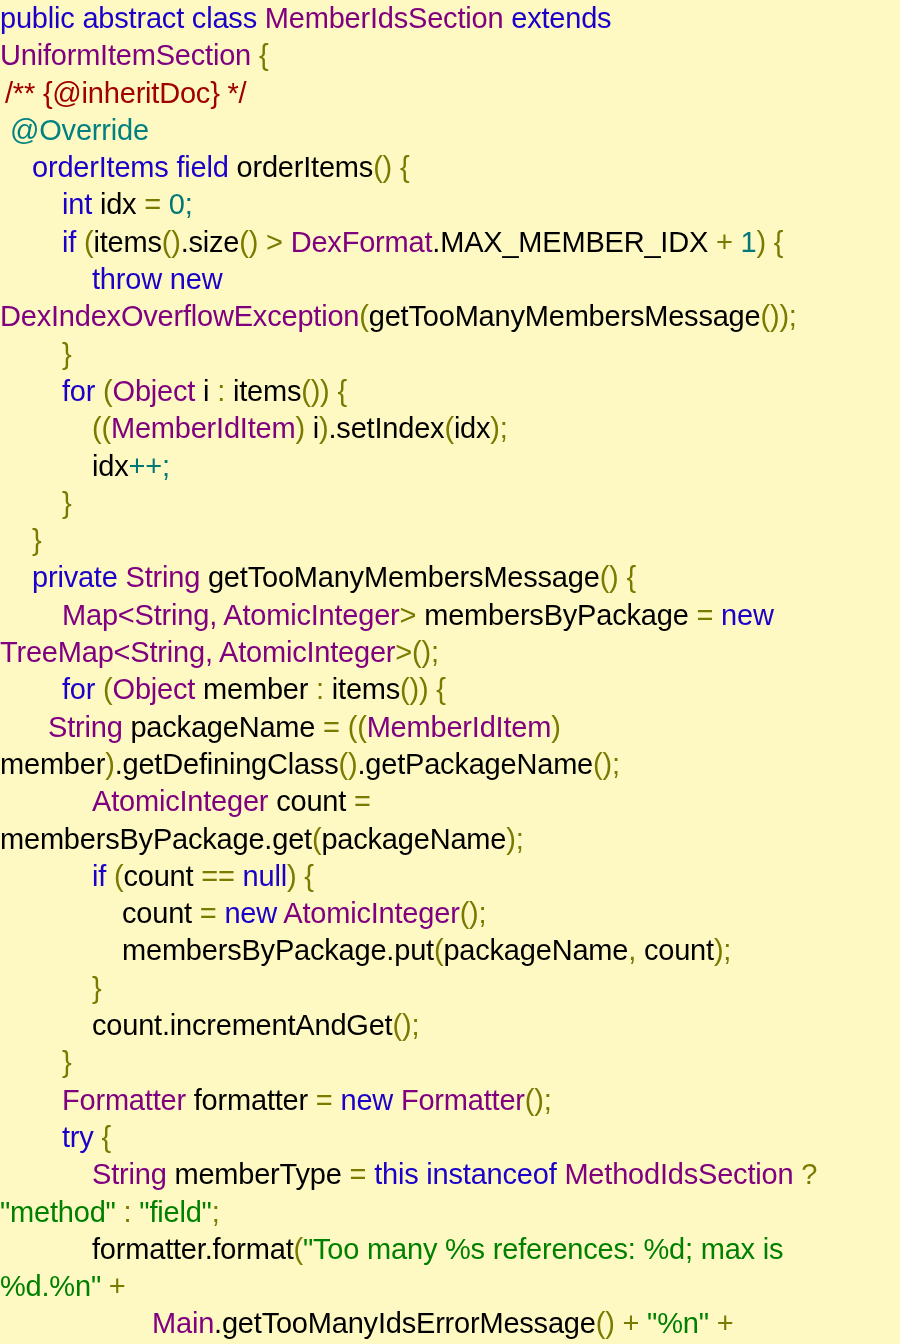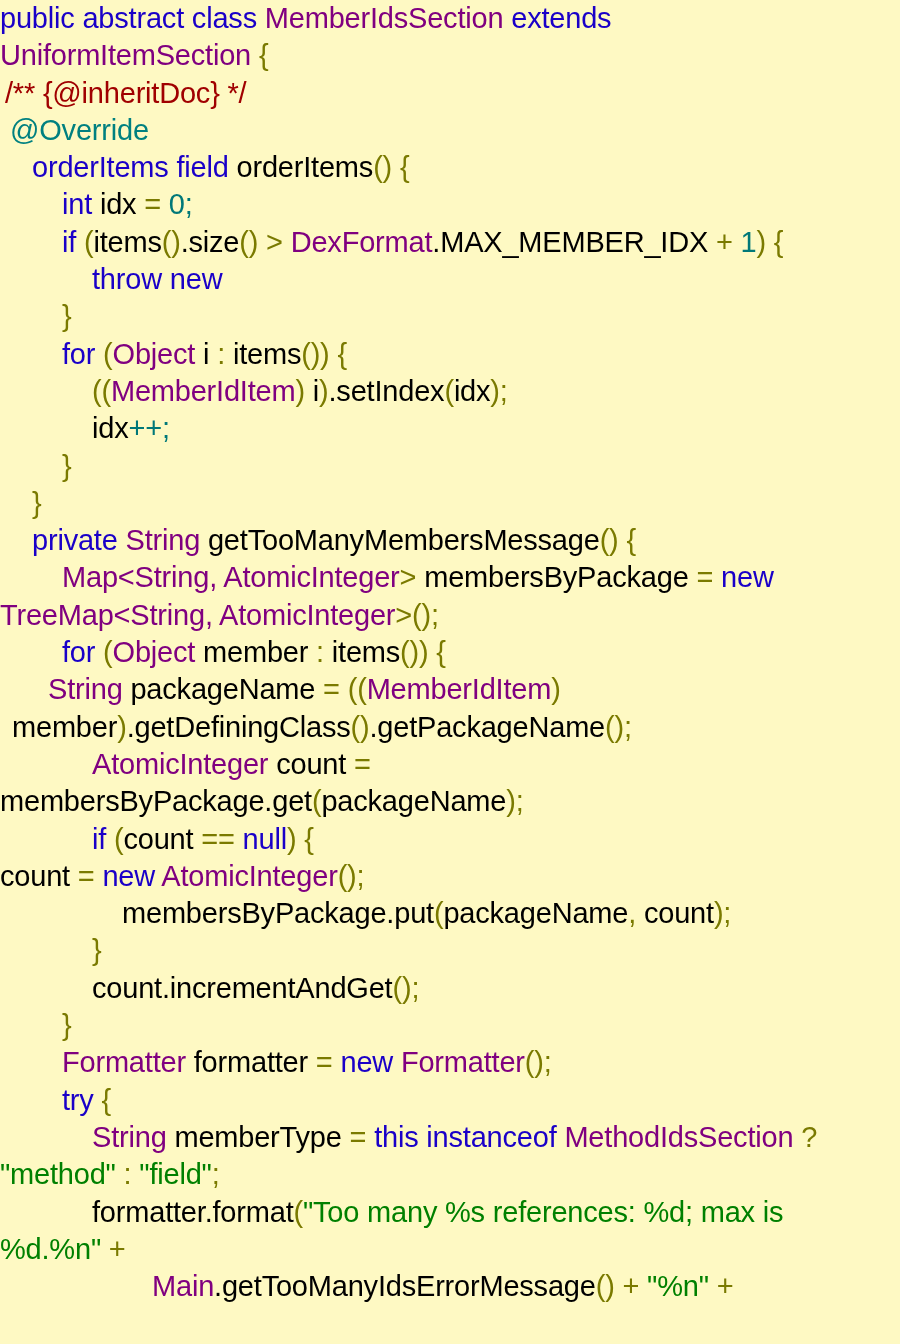--- a/index.html
+++ b/index.html
@@ -47,36 +47,37 @@
 <div id="code-view">
   <div id="code-lines">
       <div class="code-line" style="padding-left: 0px;"><span class="t-kw">public</span><span class="t-pl"> </span><span class="t-kw">abstract</span><span class="t-pl"> </span><span class="t-kw">class</span><span class="t-pl"> </span><span class="t-type">MemberIdsSection</span><span class="t-pl"> </span><span class="t-kw">extends</span></div>
       <div class="code-line" style="padding-left: 0px;"><span class="t-type">UniformItemSection</span><span class="t-pl"> </span><span class="t-op">{</span></div>
       <div class="code-line" style="padding-left: 5px;"><span class="t-doc">/** {@inheritDoc} */</span></div>
       <div class="code-line" style="padding-left: 10px;"><span class="t-ann">@Override</span></div>
       <div class="code-line" style="padding-left: 32px;"><span class="t-kw">orderItems</span><span class="t-pl"> </span><span class="t-kw">field</span><span class="t-pl"> </span><span class="t-pl">orderItems</span><span class="t-op">()</span><span class="t-pl"> </span><span class="t-op">{</span></div>
       <div class="code-line" style="padding-left: 62px;"><span class="t-kw">int</span><span class="t-pl"> </span><span class="t-pl">idx</span><span class="t-pl"> </span><span class="t-op">=</span><span class="t-pl"> </span><span class="t-num">0</span><span class="t-num">;</span></div>
       <div class="code-line" style="padding-left: 62px;"><span class="t-kw">if</span><span class="t-pl"> </span><span class="t-op">(</span><span class="t-pl">items</span><span class="t-op">()</span><span class="t-pl">.size</span><span class="t-op">()</span><span class="t-pl"> </span><span class="t-op">&gt;</span><span class="t-pl"> </span><span class="t-type">DexFormat</span><span class="t-pl">.MAX_MEMBER_IDX</span><span class="t-pl"> </span><span class="t-op">+</span><span class="t-pl"> </span><span class="t-num">1</span><span class="t-op">)</span><span class="t-pl"> </span><span class="t-op">{</span></div>
       <div class="code-line" style="padding-left: 92px;"><span class="t-kw">throw</span><span class="t-pl"> </span><span class="t-kw">new</span></div>
+      <div class="code-line" style="padding-left: 0px;"><span class="t-type">DexIndexOverflowException</span><span class="t-op">(</span><span class="t-pl">getTooManyMembersMessage</span><span class="t-op">())</span><span class="t-op">;</span></div>
       <div class="code-line" style="padding-left: 62px;"><span class="t-op">}</span></div>
       <div class="code-line" style="padding-left: 62px;"><span class="t-kw">for</span><span class="t-pl"> </span><span class="t-op">(</span><span class="t-type">Object</span><span class="t-pl"> </span><span class="t-pl">i</span><span class="t-pl"> </span><span class="t-op">:</span><span class="t-pl"> </span><span class="t-pl">items</span><span class="t-op">()) </span><span class="t-op">{</span></div>
       <div class="code-line" style="padding-left: 92px;"><span class="t-op">((</span><span class="t-type">MemberIdItem</span><span class="t-op">)</span><span class="t-pl"> </span><span class="t-pl">i</span><span class="t-op">)</span><span class="t-pl">.setIndex</span><span class="t-op">(</span><span class="t-pl">idx</span><span class="t-op">);</span></div>
       <div class="code-line" style="padding-left: 92px;"><span class="t-pl">idx</span><span class="t-num">++</span><span class="t-num">;</span></div>
       <div class="code-line" style="padding-left: 62px;"><span class="t-op">}</span></div>
       <div class="code-line" style="padding-left: 32px;"><span class="t-op">}</span></div>
       <div class="code-line" style="padding-left: 32px;"><span class="t-kw">private</span><span class="t-pl"> </span><span class="t-type">String</span><span class="t-pl"> </span><span class="t-pl">getTooManyMembersMessage</span><span class="t-op">()</span><span class="t-pl"> </span><span class="t-op">{</span></div>
       <div class="code-line" style="padding-left: 62px;"><span class="t-type">Map</span><span class="t-type">&lt;</span><span class="t-type">String</span><span class="t-type">,</span><span class="t-pl"> </span><span class="t-type">AtomicInteger</span><span class="t-op">&gt;</span><span class="t-pl"> </span><span class="t-pl">membersByPackage</span><span class="t-pl"> </span><span class="t-op">=</span><span class="t-pl"> </span><span class="t-kw">new</span></div>
       <div class="code-line" style="padding-left: 0px;"><span class="t-type">TreeMap</span><span class="t-type">&lt;</span><span class="t-type">String</span><span class="t-type">,</span><span class="t-pl"> </span><span class="t-type">AtomicInteger</span><span class="t-op">&gt;</span><span class="t-op">();</span></div>
       <div class="code-line" style="padding-left: 62px;"><span class="t-kw">for</span><span class="t-pl"> </span><span class="t-op">(</span><span class="t-type">Object</span><span class="t-pl"> </span><span class="t-pl">member</span><span class="t-pl"> </span><span class="t-op">:</span><span class="t-pl"> </span><span class="t-pl">items</span><span class="t-op">()) </span><span class="t-op">{</span></div>
       <div class="code-line" style="padding-left: 48px;"><span class="t-type">String</span><span class="t-pl"> </span><span class="t-pl">packageName</span><span class="t-pl"> </span><span class="t-op">=</span><span class="t-pl"> </span><span class="t-op">((</span><span class="t-type">MemberIdItem</span><span class="t-op">)</span></div>
-      <div class="code-line" style="padding-left: 12px;"><span class="t-pl">member</span><span class="t-op">)</span><span class="t-pl">.getDefiningClass</span><span class="t-op">()</span><span class="t-pl">.getPackageName</span><span class="t-op">();</span></div>
+      <div class="code-line" style="padding-left: 0px;"><span class="t-pl">member</span><span class="t-op">)</span><span class="t-pl">.getDefiningClass</span><span class="t-op">()</span><span class="t-pl">.getPackageName</span><span class="t-op">();</span></div>
       <div class="code-line" style="padding-left: 92px;"><span class="t-type">AtomicInteger</span><span class="t-pl"> </span><span class="t-pl">count</span><span class="t-pl"> </span><span class="t-op">=</span></div>
       <div class="code-line" style="padding-left: 0px;"><span class="t-pl">membersByPackage</span><span class="t-pl">.get</span><span class="t-op">(</span><span class="t-pl">packageName</span><span class="t-op">);</span></div>
       <div class="code-line" style="padding-left: 92px;"><span class="t-kw">if</span><span class="t-pl"> </span><span class="t-op">(</span><span class="t-pl">count</span><span class="t-pl"> </span><span class="t-op">==</span><span class="t-pl"> </span><span class="t-kw">null</span><span class="t-op">)</span><span class="t-pl"> </span><span class="t-op">{</span></div>
-      <div class="code-line" style=""><span class="t-pl">count</span><span class="t-pl"> </span><span class="t-op">=</span><span class="t-pl"> </span><span class="t-kw">new</span><span class="t-pl"> </span><span class="t-type">AtomicInteger</span><span class="t-op">();</span></div>
+      <div class="code-line" style="padding-left: 122px;"><span class="t-pl">count</span><span class="t-pl"> </span><span class="t-op">=</span><span class="t-pl"> </span><span class="t-kw">new</span><span class="t-pl"> </span><span class="t-type">AtomicInteger</span><span class="t-op">();</span></div>
       <div class="code-line" style="padding-left: 122px;"><span class="t-pl">membersByPackage</span><span class="t-pl">.put</span><span class="t-op">(</span><span class="t-pl">packageName</span><span class="t-op">,</span><span class="t-pl"> </span><span class="t-pl">count</span><span class="t-op">);</span></div>
       <div class="code-line" style="padding-left: 92px;"><span class="t-op">}</span></div>
       <div class="code-line" style="padding-left: 92px;"><span class="t-pl">count</span><span class="t-pl">.incrementAndGet</span><span class="t-op">();</span></div>
       <div class="code-line" style="padding-left: 62px;"><span class="t-op">}</span></div>
       <div class="code-line" style="padding-left: 62px;"><span class="t-type">Formatter</span><span class="t-pl"> </span><span class="t-pl">formatter</span><span class="t-pl"> </span><span class="t-op">=</span><span class="t-pl"> </span><span class="t-kw">new</span><span class="t-pl"> </span><span class="t-type">Formatter</span><span class="t-op">();</span></div>
       <div class="code-line" style="padding-left: 62px;"><span class="t-kw">try</span><span class="t-pl"> </span><span class="t-op">{</span></div>
       <div class="code-line" style="padding-left: 92px;"><span class="t-type">String</span><span class="t-pl"> </span><span class="t-pl">memberType</span><span class="t-pl"> </span><span class="t-op">=</span><span class="t-pl"> </span><span class="t-kw">this</span><span class="t-pl"> </span><span class="t-kw">instanceof</span><span class="t-pl"> </span><span class="t-type">MethodIdsSection</span><span class="t-pl"> </span><span class="t-op">?</span></div>
       <div class="code-line" style="padding-left: 0px;"><span class="t-str">"method"</span><span class="t-pl"> </span><span class="t-op">:</span><span class="t-pl"> </span><span class="t-str">"field"</span><span class="t-op">;</span></div>
       <div class="code-line" style="padding-left: 92px;"><span class="t-pl">formatter</span><span class="t-pl">.format</span><span class="t-op">(</span><span class="t-str">"Too many %s references: %d; max is</span></div>
       <div class="code-line" style="padding-left: 0px;"><span class="t-str">%d.%n"</span><span class="t-pl"> </span><span class="t-op">+</span></div>

